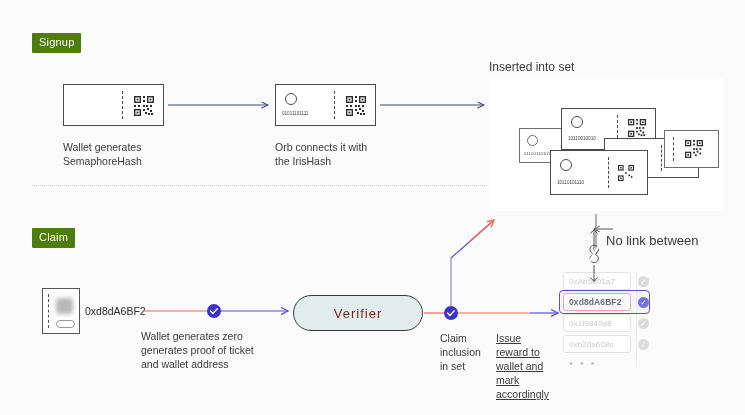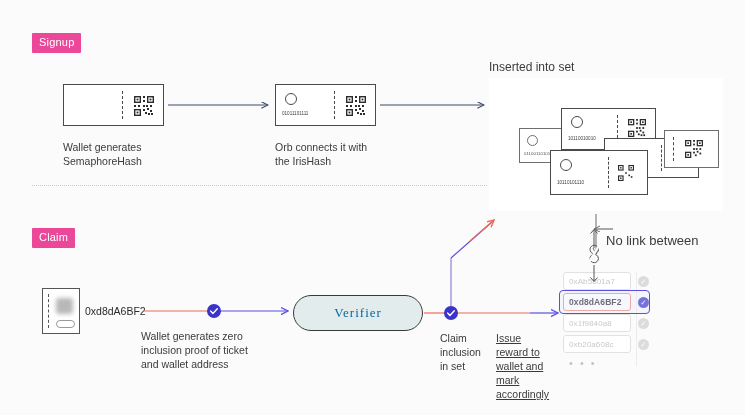--- a/index.html
+++ b/index.html
@@ -8,21 +8,21 @@
     background:#ffffff;
     font-family:"Liberation Sans", sans-serif;
     color:#3b3b3b;
     overflow:hidden;
   }
   #root{position:relative;width:745px;height:415px;background:#fbfbfb;}
 
   
   .sec-tag{
     position:absolute;
-    background:#ec4899;color:#ffffff;
+    background:#4d7c0f;color:#ffffff;
     font-size:11px;line-height:11px;
     padding:4px 7px 5px 7px;
     letter-spacing:.2px;
     border-radius:1px;
   }
 
   
   .divider{
     position:absolute;
     border-top:1px dotted #c9c9c9;
@@ -75,24 +75,24 @@
   
   svg.ov{position:absolute;left:0;top:0;width:745px;height:415px;overflow:visible;pointer-events:none;}
 
   
   .verifier{
     position:absolute;
     background:#e3ecec;
     border:1.4px solid #3a3a3a;
     border-radius:22px;
     display:flex;align-items:center;justify-content:center;
-    font-family:Liberation Serif, serif;
+    font-family:Liberation Sans, sans-serif;
     font-size:13px;
     letter-spacing:1px;
-    color:#0369a1;
+    color:#7f1d1d;
     box-sizing:border-box;
   }
 
   
   .wallet{
     position:absolute;
     background:#ffffff;
     border:1px solid #555;
     box-sizing:border-box;
   }
@@ -355,21 +355,21 @@
 
   <div class="wallet" style="left:42px;top:288px;width:38px;height:46px;">
     <div class="wperf"></div>
     <div class="blob" style="left:13px;top:9px;width:17px;height:16px;"></div>
     <div class="slot" style="left:13px;top:31px;width:17px;height:6px;"></div>
   </div>
   <div class="addr-label" style="left:85px;top:305px;">0xd8dA6BF2</div>
 
   <div class="cap" style="left:141px;top:329px;width:155px;">
     <div>Wallet generates zero</div>
-    <div>inclusion proof of ticket</div>
+    <div>generates proof of ticket</div>
     <div>and wallet address</div>
   </div>
 
   <div class="verifier" style="left:293px;top:295px;width:130px;height:36px;">Verifier</div>
 
   <div class="cap" style="left:440px;top:331px;width:52px;">
     <div>Claim</div>
     <div>inclusion</div>
     <div>in set</div>
   </div>

